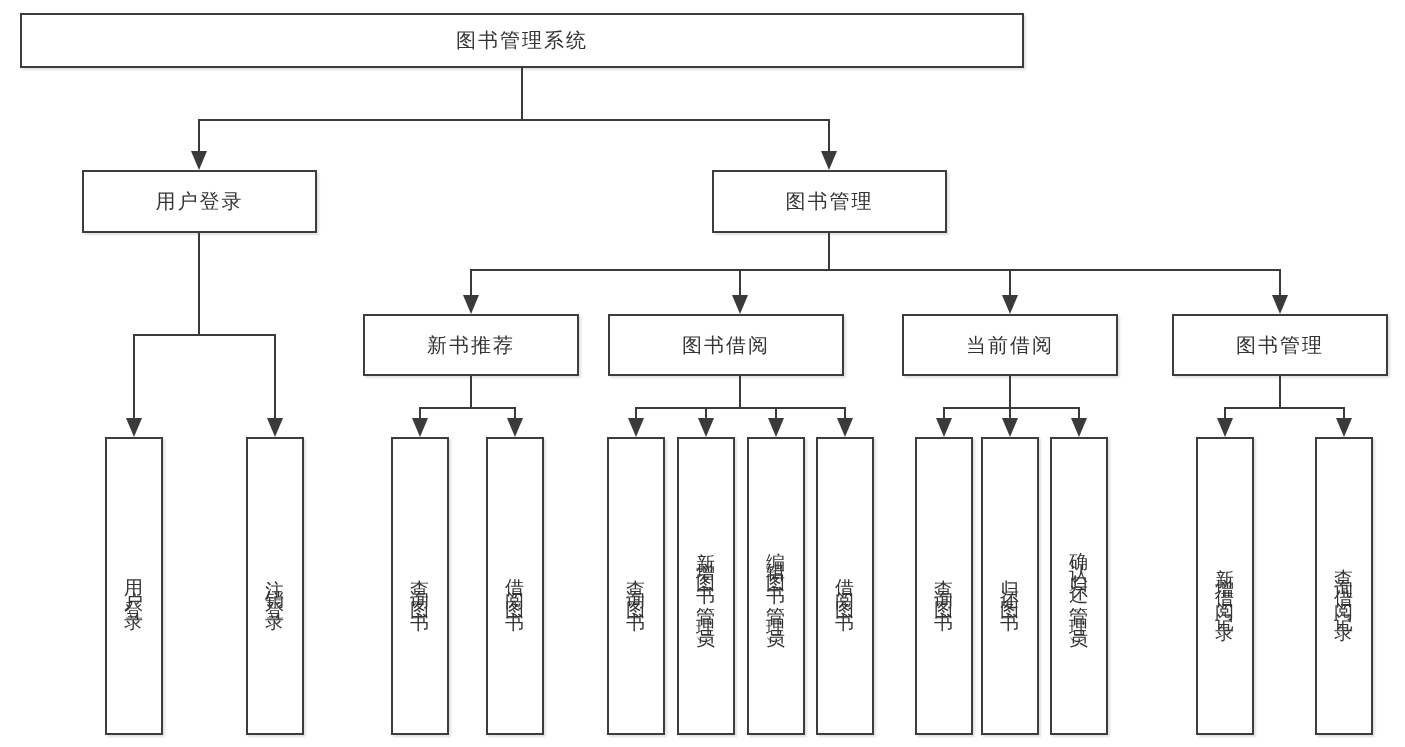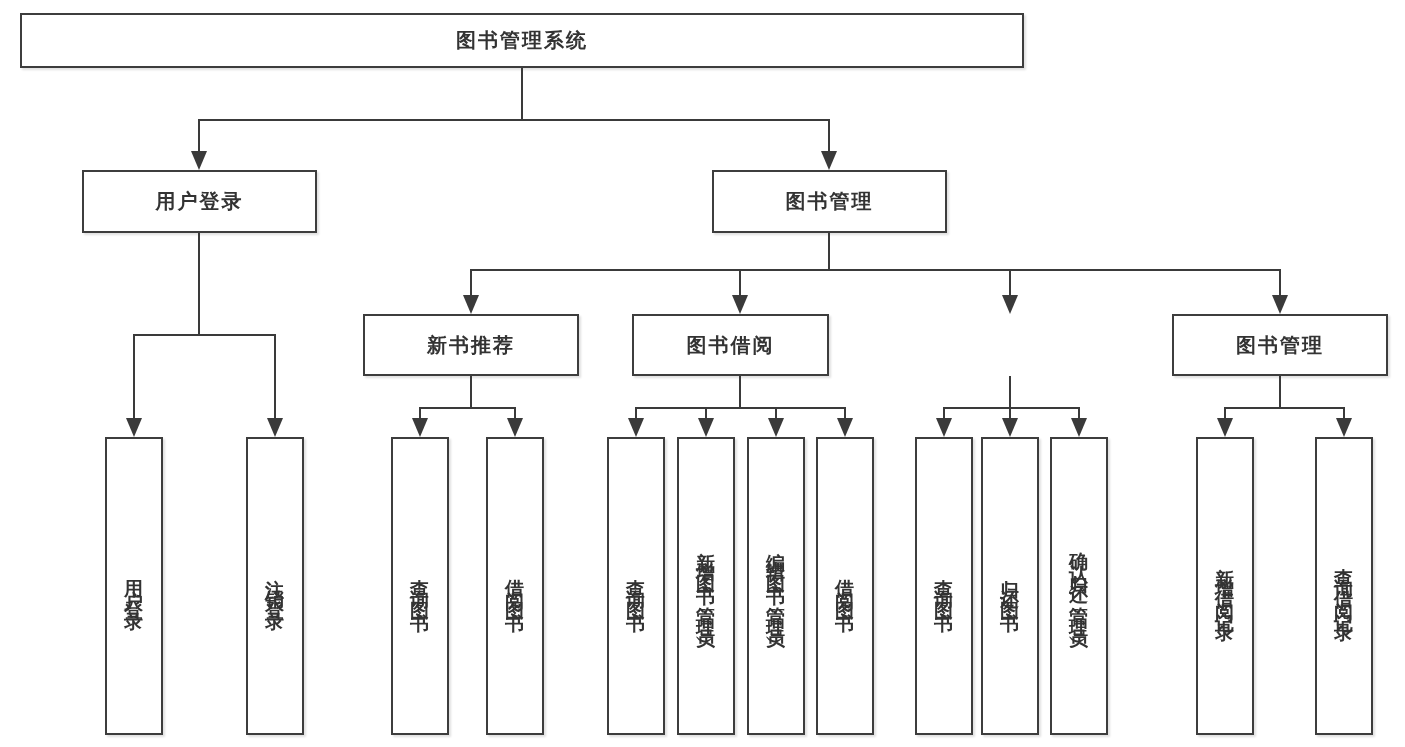--- a/index.html
+++ b/index.html
@@ -3,21 +3,20 @@
 <meta charset="utf-8">
 <style>
   html,body{margin:0;padding:0;background:#fff;}
   .canvas{
     position:relative;
     width:1405px;height:747px;
     background:var(--background,#ffffff);
     font-family:"Liberation Sans","DejaVu Sans",sans-serif;
     color:var(--text,#333333);
     overflow:hidden;
-    font-weight:bold;
   }
   .box{
     position:absolute;
     background:#fff;
     border:2px solid var(--border,#3d3d3d);
     box-sizing:border-box;
     display:flex;align-items:center;justify-content:center;
     box-shadow:2px 2px 2px rgba(0,0,0,0.12);
   }
   .hlabel{
@@ -65,22 +64,25 @@
   <div class="box" style="left:82px;top:170px;width:235px;height:63px;">
     <span class="hlabel">用户登录</span>
   </div>
   <div class="box" style="left:363px;top:314px;width:216px;height:62px;">
     <span class="hlabel">新书推荐</span>
   </div>
 
   <div class="box" style="left:712px;top:170px;width:235px;height:63px;">
     <span class="hlabel">图书管理</span>
   </div>
-  <div class="box" style="left:632px;top:314px;width:197px;height:62px;">
+  <div class="box" style="left:608px;top:314px;width:236px;height:62px;">
     <span class="hlabel">图书借阅</span>
+  </div>
+  <div class="box" style="left:902px;top:314px;width:216px;height:62px;">
+    <span class="hlabel">当前借阅</span>
   </div>
   <div class="box" style="left:1172px;top:314px;width:216px;height:62px;">
     <span class="hlabel">图书管理</span>
   </div>
 
   <div class="box" style="left:105px;top:437px;width:58px;height:298px;">
     <span class="vlabel">用户登录</span>
   </div>
   <div class="box" style="left:246px;top:437px;width:58px;height:298px;">
     <span class="vlabel">注销登录</span>

